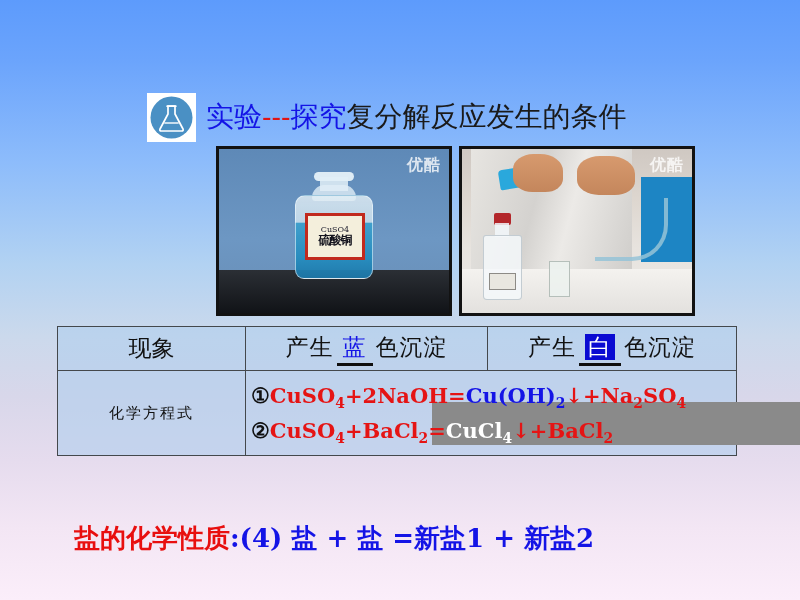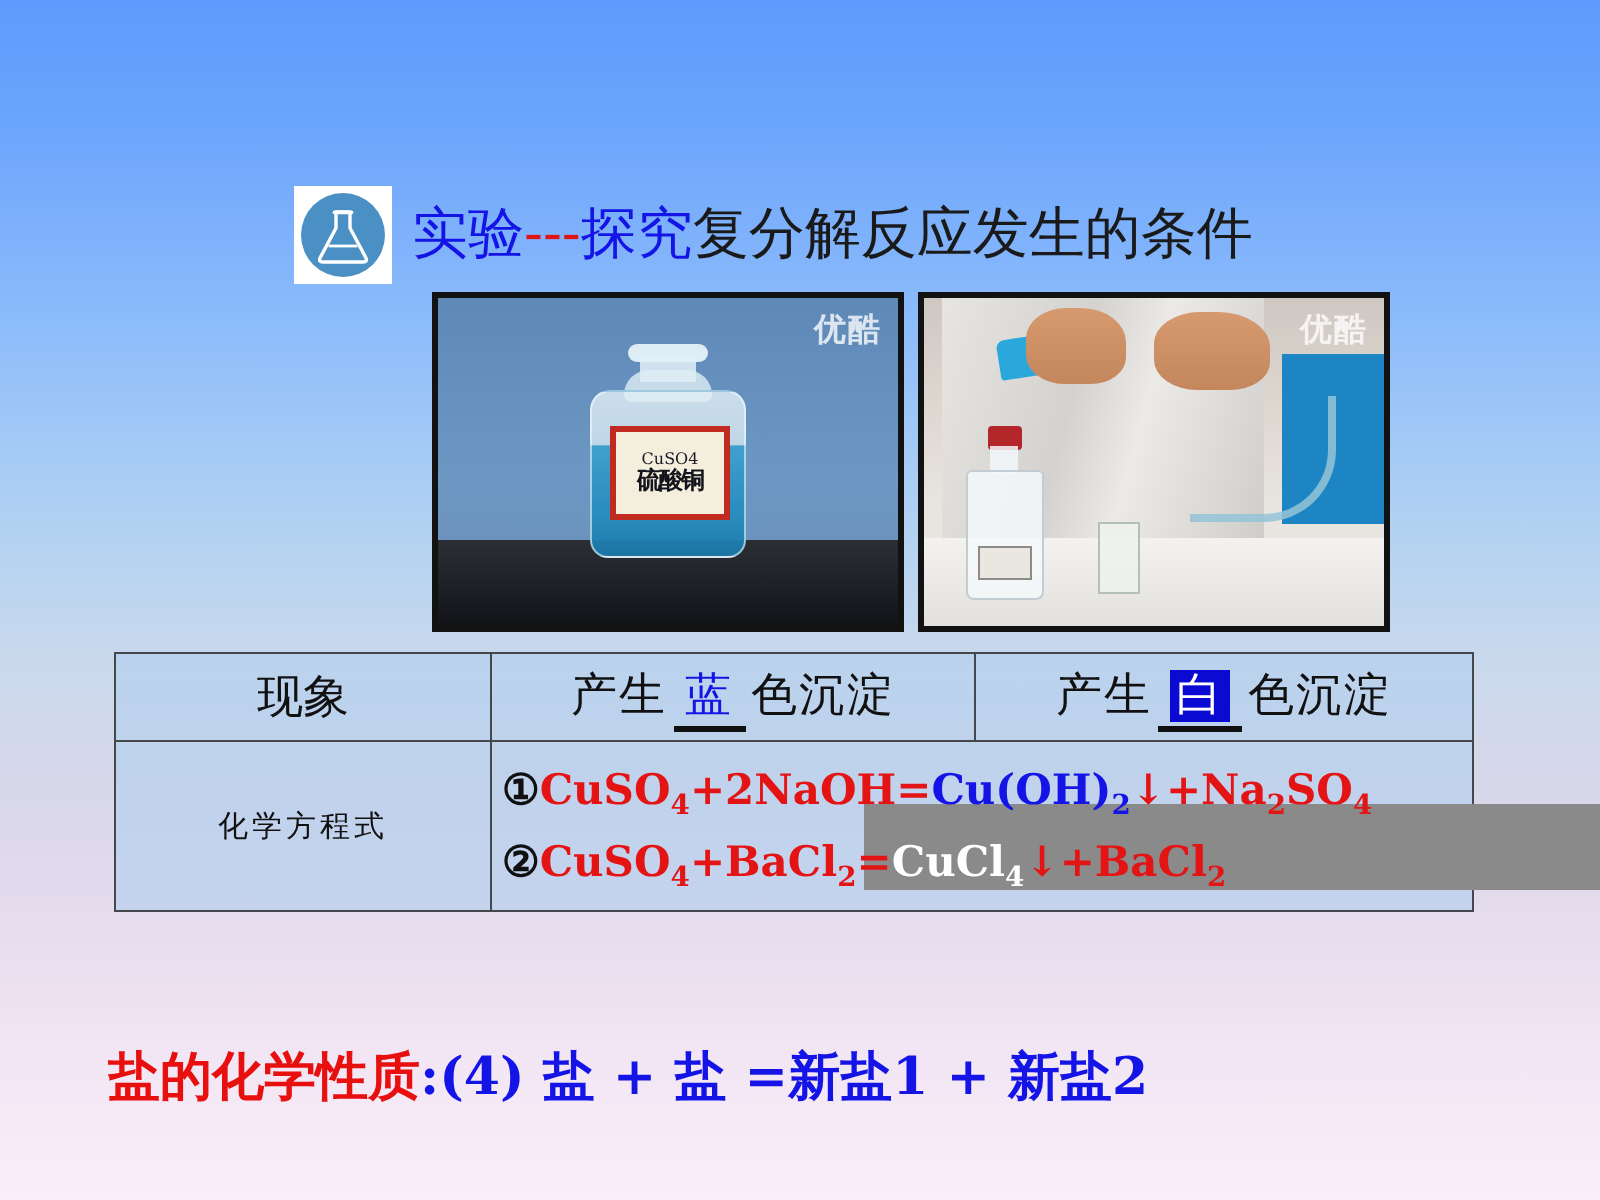--- a/index.html
+++ b/index.html
@@ -275,21 +275,21 @@
   
   #bottom-line {
     position: absolute;
     left: 54px;
     top: 521px;
     white-space: nowrap;
     font-family: "DejaVu Serif", "Liberation Serif", serif;
     font-size: 26px;
     font-weight: 700;
   }
-  #bottom-line .b-red  { color: #e80f0f; }
+  #bottom-line .b-red  { color: #e80f0f; margin-left: 20px; }
   #bottom-line .b-blue { color: #1414e6; }
 </style>
 </head>
 <body>
 
 <div id="slide">
 
   <div id="title-row">
     <div id="flask-badge">
       <svg width="43" height="43" viewBox="0 0 43 43" aria-hidden="true">

